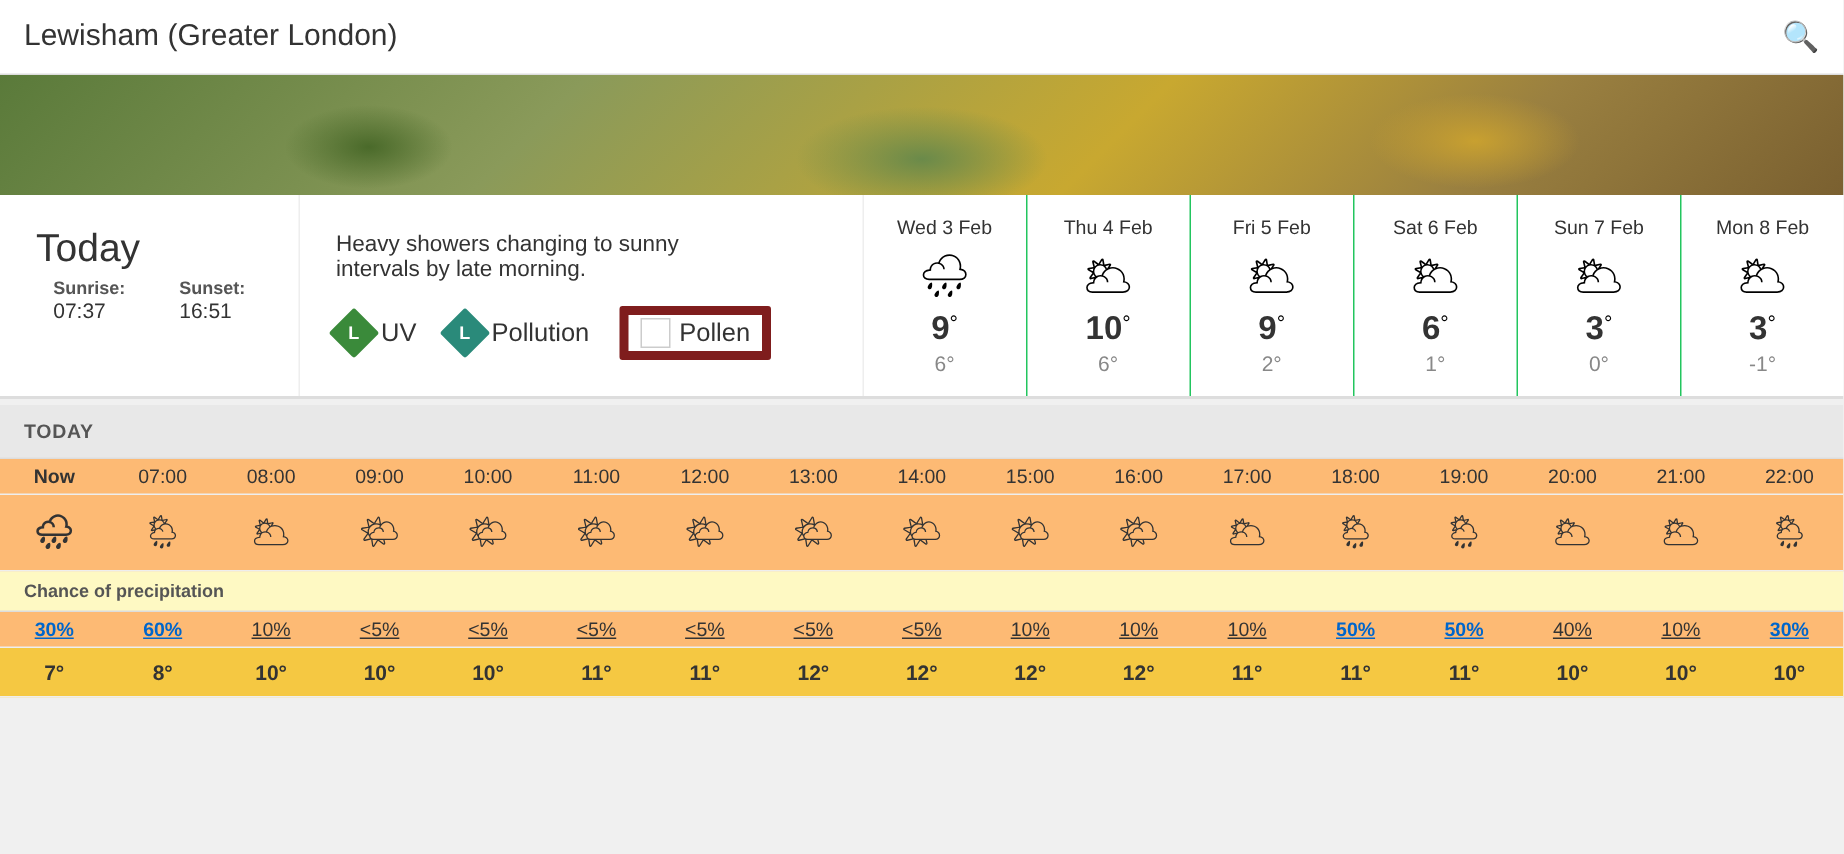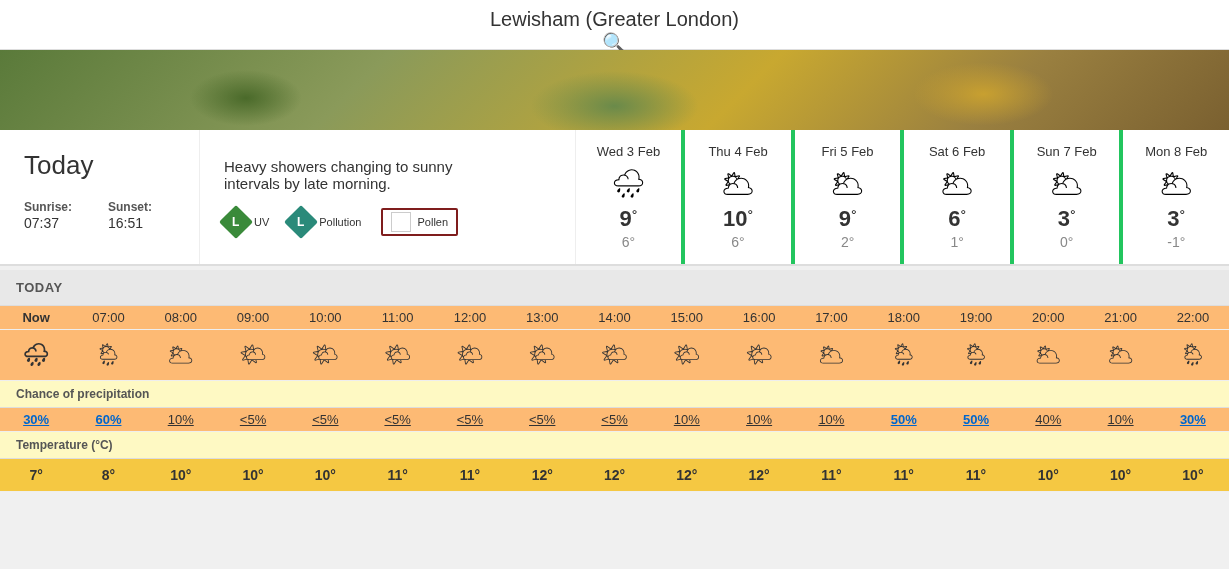--- a/index.html
+++ b/index.html
@@ -6,21 +6,20 @@
     body { font-family: Arial, sans-serif; background: #f0f0f0; width: 1229px; overflow-x: hidden; }
 
     
     .header {
       background: #fff;
       display: flex;
       align-items: center;
       padding: 8px 16px;
       border-bottom: 1px solid #ddd;
       height: 50px;
-      flex-direction: column;
     }
     .header-title {
       font-size: 20px;
       color: #333;
       flex: 1;
     }
     .search-icon-btn {
       background: none;
       border: none;
       cursor: pointer;
@@ -56,23 +55,24 @@
       font-weight: normal;
     }
     .today-temps {
       font-size: 18px;
       color: #333;
       margin: 6px 0;
     }
     .today-temps .high { font-weight: bold; }
     .today-temps .low { color: #666; }
     .sun-info {
-      margin-top: 19px;
+      margin-top: 4px;
       display: flex;
       gap: 36px;
+      justify-content: center;
     }
     .sun-item label {
       display: block;
       font-size: 12px;
       color: #555;
       font-weight: bold;
     }
     .sun-item span {
       font-size: 14px;
       color: #333;
@@ -113,44 +113,44 @@
       font-size: 12px;
       color: #fff;
       transform: rotate(45deg);
       border-radius: 2px;
     }
     .badge-box-inner {
       transform: rotate(-45deg);
     }
     .badge-green { background: #3a8a3a; }
     .badge-teal { background: #2a8a7a; }
-    .badge-label { font-size: 11px; color: #333; }
+    .badge-label { font-size: 17px; color: #333; }
     .badge-pollen {
       display: flex;
       align-items: center;
       gap: 6px;
-      border: 2px solid #7f1d1d;
+      border: 6px solid #7f1d1d;
       padding: 2px 8px;
       border-radius: 2px;
     }
     .pollen-box {
       width: 20px;
       height: 20px;
       background: #fff;
       border: 1px solid #ccc;
     }
 
     
     .forecast-days {
       display: flex;
       background: #fff;
     }
     .forecast-day {
       flex: 1;
-      border-left: 4px solid #22c55e;
+      border-left: 1px solid #22c55e;
       padding: 14px 10px;
       text-align: center;
     }
     .forecast-day:first-child { border-left: none; }
     .forecast-date {
       font-size: 13px;
       color: #333;
       margin-bottom: 8px;
     }
     .weather-icon-lg {
@@ -382,21 +382,20 @@
       <div class="hourly-cell">10%</div>
       <div class="hourly-cell">10%</div>
       <div class="hourly-cell">10%</div>
       <div class="hourly-cell blue">50%</div>
       <div class="hourly-cell blue">50%</div>
       <div class="hourly-cell">40%</div>
       <div class="hourly-cell">10%</div>
       <div class="hourly-cell blue">30%</div>
     </div>
 
-  <div class="section-label">Temperature (°C)</div>
 
   <div class="hourly-row temp-row" id="temp-row">
       <div class="hourly-cell">7°</div>
       <div class="hourly-cell">8°</div>
       <div class="hourly-cell">10°</div>
       <div class="hourly-cell">10°</div>
       <div class="hourly-cell">10°</div>
       <div class="hourly-cell">11°</div>
       <div class="hourly-cell">11°</div>
       <div class="hourly-cell">12°</div>

